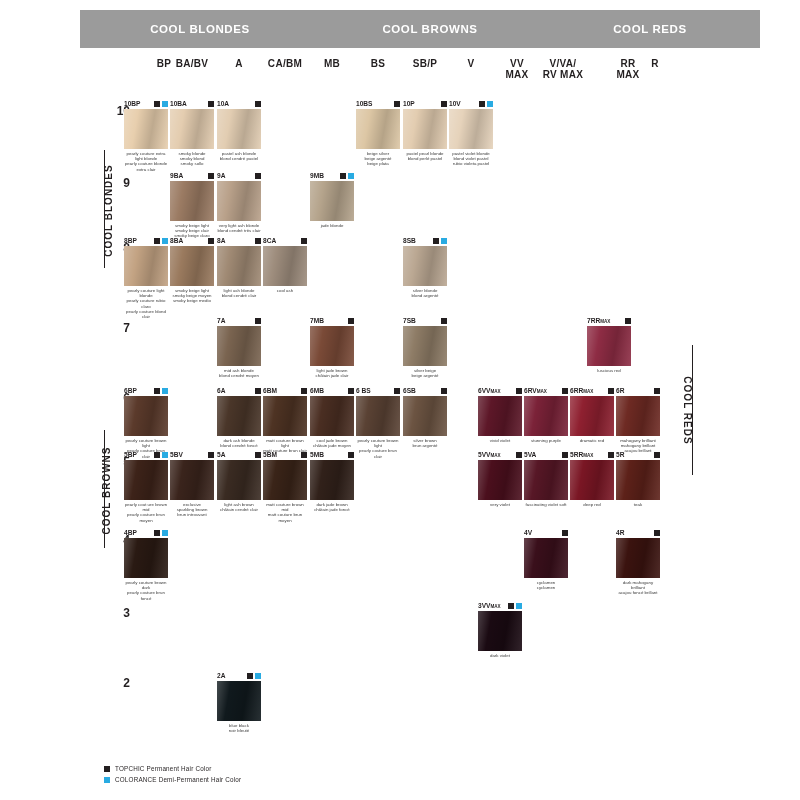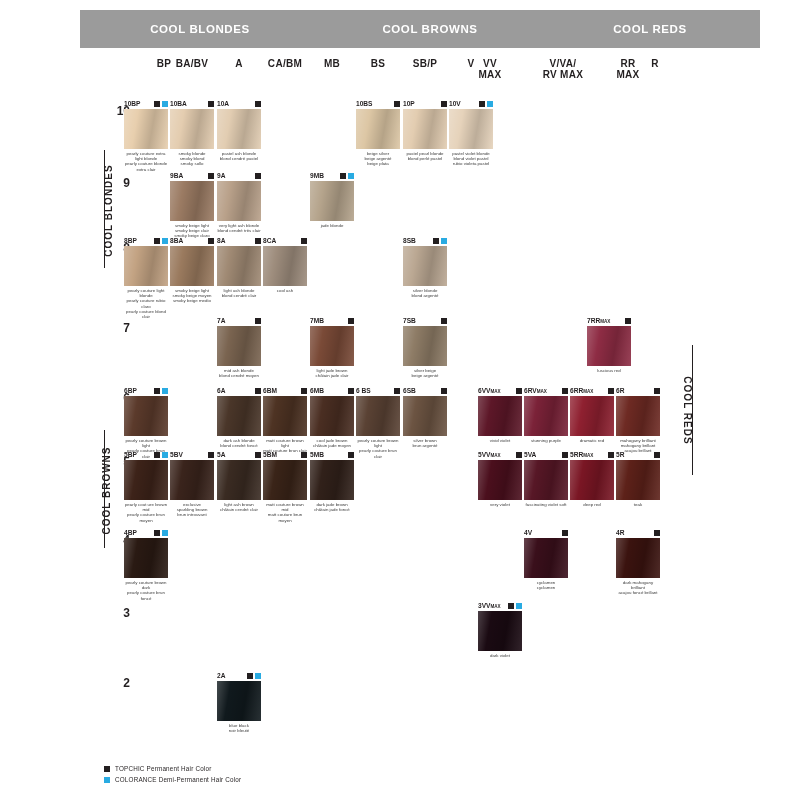--- a/index.html
+++ b/index.html
@@ -87,21 +87,21 @@
 
   <div id="colheads">
       <div class="colhead" style="left: 140px; width: 48px; white-space: pre-line;">BP</div>
       <div class="colhead" style="left: 168px; width: 48px; white-space: pre-line;">BA/BV</div>
       <div class="colhead" style="left: 215px; width: 48px; white-space: pre-line;">A</div>
       <div class="colhead" style="left: 261px; width: 48px; white-space: pre-line;">CA/BM</div>
       <div class="colhead" style="left: 308px; width: 48px; white-space: pre-line;">MB</div>
       <div class="colhead" style="left: 354px; width: 48px; white-space: pre-line;">BS</div>
       <div class="colhead" style="left: 401px; width: 48px; white-space: pre-line;">SB/P</div>
       <div class="colhead" style="left: 447px; width: 48px; white-space: pre-line;">V</div>
-      <div class="colhead" style="left: 466px; width: 48px; white-space: pre-line;">VV
+      <div class="colhead" style="left: 493px; width: 48px; white-space: pre-line;">VV
 MAX</div>
       <div class="colhead" style="left: 539px; width: 48px; white-space: pre-line; text-align: center;">V/VA/
 RV MAX</div>
       <div class="colhead" style="left: 604px; width: 48px; white-space: pre-line;">RR
 MAX</div>
       <div class="colhead" style="left: 631px; width: 48px; white-space: pre-line;">R</div>
     </div>
 
   <div id="levels">
       <div class="level" style="top: 104px;">10</div>

